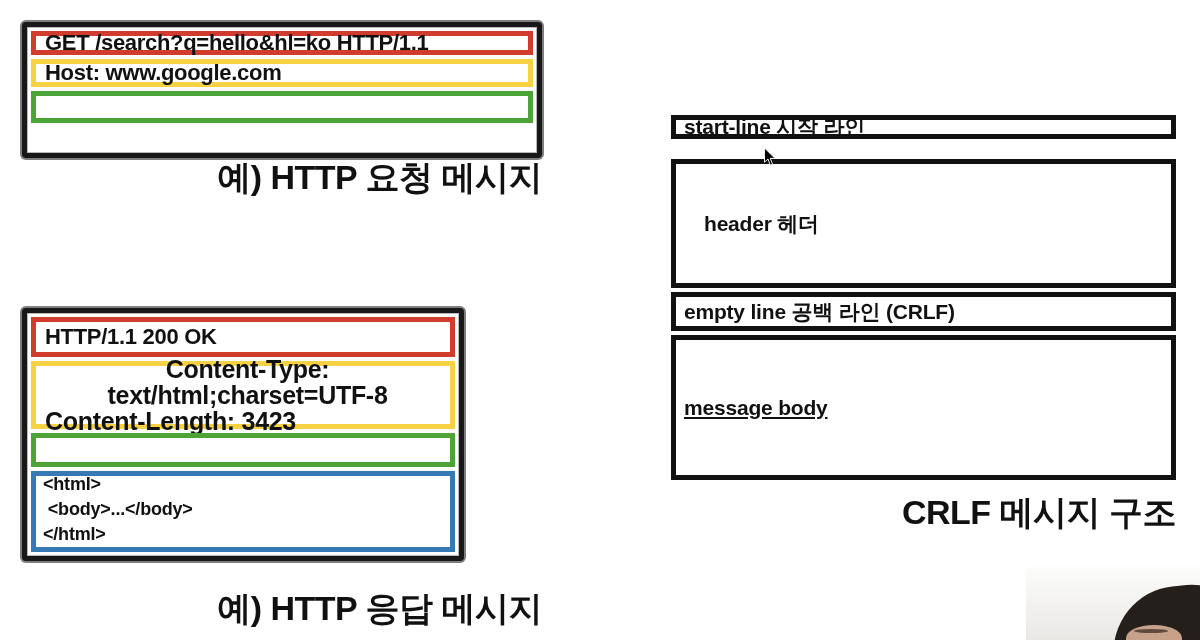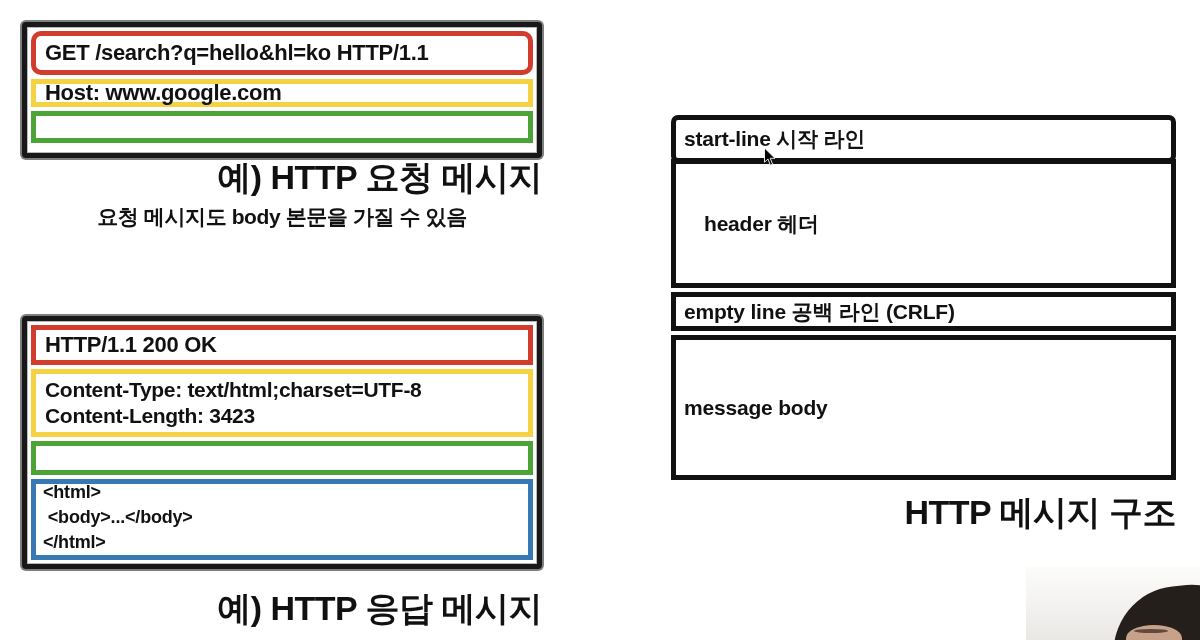--- a/index.html
+++ b/index.html
@@ -16,21 +16,21 @@
     box-sizing:border-box;padding:4px;
     display:flex;flex-direction:column;gap:4px;
   }
   
   .row{
     box-sizing:border-box;border:5px solid;background:#fff;
     display:flex;align-items:center;padding-left:9px;
     font-size:22px;letter-spacing:-0.3px;
   }
   .row.multi{flex-direction:column;align-items:flex-start;justify-content:center;}
-  .row.multi .ln{line-height:26px;font-size:21px;}
+  .row.multi .ln{line-height:26px;font-size:25px;text-align:center;}
   .row.code{flex-direction:column;align-items:flex-start;justify-content:center;padding-left:7px;}
   .row.code .ln{line-height:25px;font-size:18px;white-space:pre;letter-spacing:-0.2px;}
   .b-red{border-color:#d23c2c;}
   .b-yellow{border-color:#f5d243;}
   .b-green{border-color:#4da436;}
   .b-blue{border-color:#3779b4;}
   
   .sbox{
     position:absolute;left:671px;width:505px;box-sizing:border-box;
     border:5px solid;background:#fff;display:flex;align-items:center;
@@ -66,65 +66,64 @@
     background:#241f1b;border-radius:55% 45% 50% 50% / 72% 62% 40% 40%;
     transform:rotate(-6deg);z-index:1;
   }
 </style>
 </head>
 <body>
 
 <div class="stage">
 
   <div class="sketch-frame" style="left:22px;top:22px;width:520px;height:136px;">
-    <div class="row b-red" style="height:44px;border-radius:10px;">
+    <div class="row b-red" style="height:24px;">
       <span>GET /search?q=hello&amp;hl=ko HTTP/1.1</span>
     </div>
     <div class="row b-yellow" style="height:28px;">
       <span>Host: www.google.com</span>
     </div>
     <div class="row b-green" style="height:32px;">
       <span></span>
     </div>
   </div>
   <div class="caption" style="left:22px;top:157px;">예) HTTP 요청 메시지</div>
-  <div class="subcaption" style="left:22px;top:203px;">요청 메시지도 body 본문을 가질 수 있음</div>
 
-  <div class="sketch-frame" style="left:22px;top:316px;width:520px;height:253px;">
+  <div class="sketch-frame" style="left:22px;top:308px;width:442px;height:253px;">
     <div class="row b-red" style="height:40px;">
       <span>HTTP/1.1 200 OK</span>
     </div>
     <div class="row b-yellow multi" style="height:68px;">
       <span class="ln">Content-Type: text/html;charset=UTF-8</span>
       <span class="ln">Content-Length: 3423</span>
     </div>
     <div class="row b-green" style="height:34px;">
       <span></span>
     </div>
     <div class="row b-blue code" style="height:81px;justify-content:flex-end;">
       <span class="ln">&lt;html&gt;</span>
       <span class="ln"> &lt;body&gt;...&lt;/body&gt;</span>
       <span class="ln">&lt;/html&gt;</span>
     </div>
   </div>
   <div class="caption" style="left:22px;top:588px;">예) HTTP 응답 메시지</div>
 
-  <div class="sbox b-red" style="top:115px;height:48px;border-radius:7px;">
+  <div class="sbox b-red" style="top:115px;height:24px;">
     <span>start-line 시작 라인</span>
   </div>
   <div class="sbox b-yellow" style="top:159px;height:129px;padding-left:28px;">
     <span>header 헤더</span>
   </div>
   <div class="sbox b-green" style="top:292px;height:39px;">
     <span>empty line 공백 라인 (CRLF)</span>
   </div>
-  <div class="sbox b-blue" style="top:335px;height:145px;">
+  <div class="sbox b-blue" style="top:335px;height:145px;text-decoration:underline;">
     <span>message body</span>
   </div>
-  <div class="caption" style="left:671px;top:492px;width:505px;">HTTP 메시지 구조</div>
+  <div class="caption" style="left:671px;top:492px;width:505px;">CRLF 메시지 구조</div>
 
   <div class="cursor">
     <svg width="14" height="20" viewBox="0 0 14 20" xmlns="http://www.w3.org/2000/svg">
       <path d="M1.5 1 L1.5 15.2 L5 12 L7.3 18.2 L9.6 17.2 L7.2 11.3 L12 11.3 Z" fill="#000" stroke="#fff" stroke-width="0.9"></path>
     </svg>
   </div>
 
   <div class="webcam">
     <div class="hair"></div>
     <div class="face"></div>

